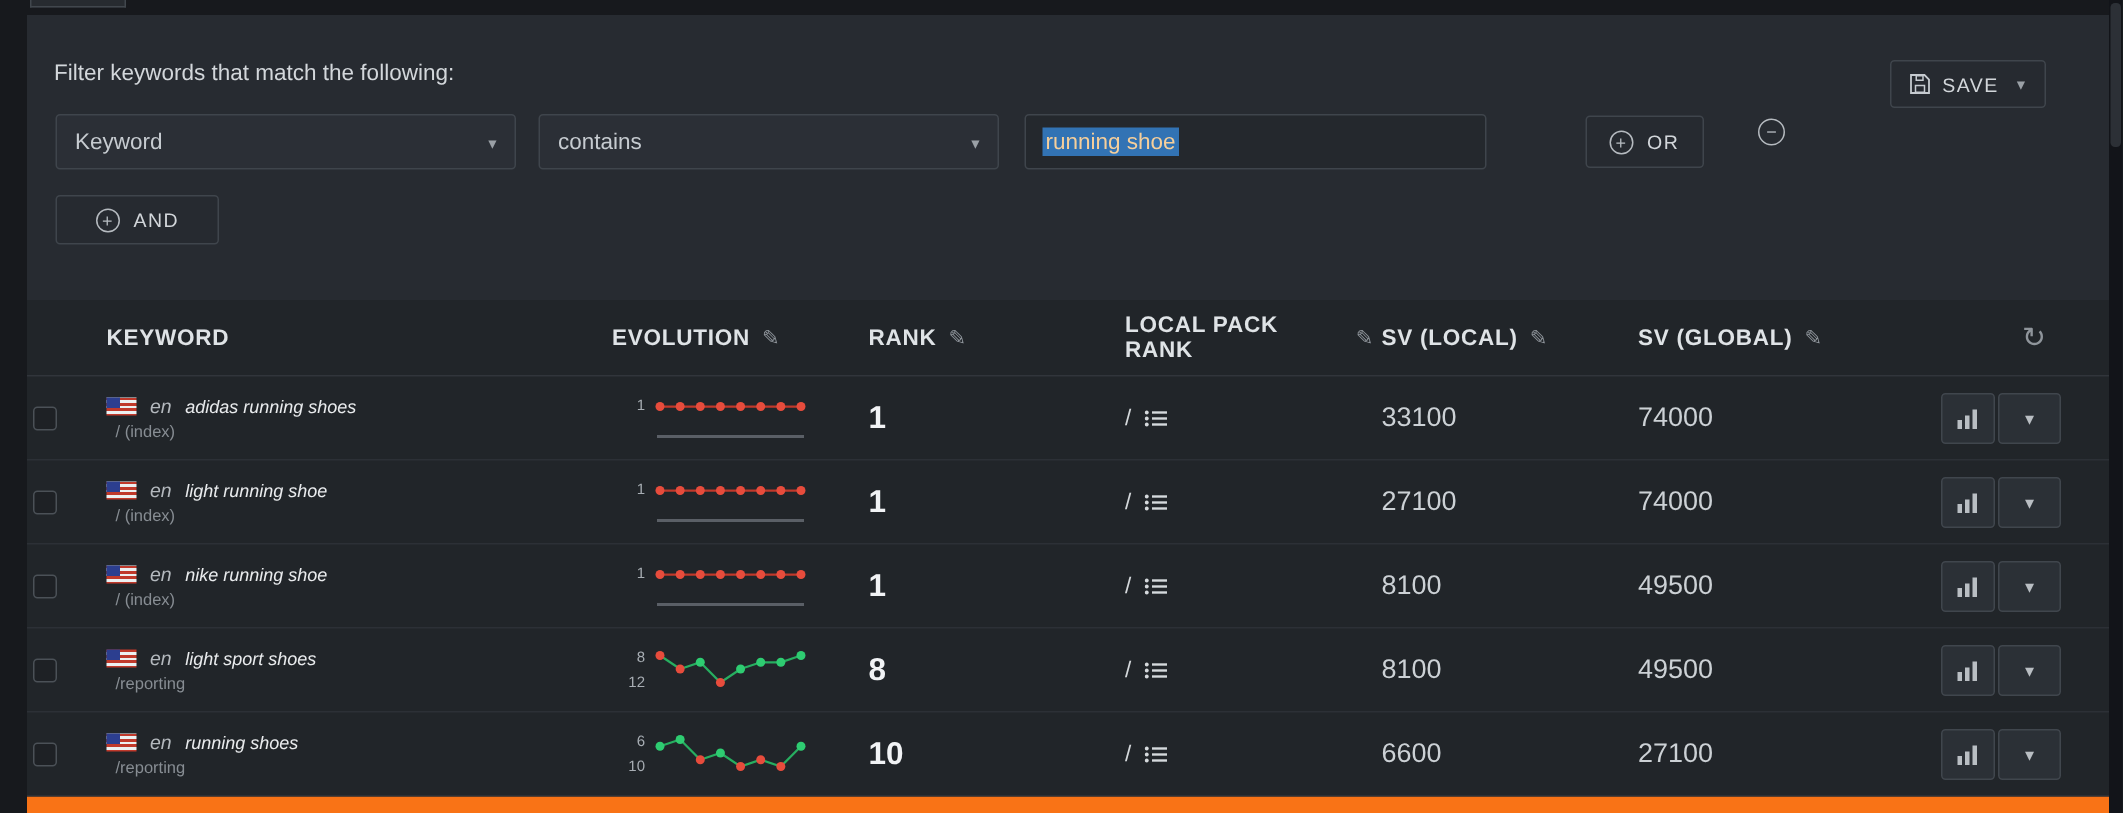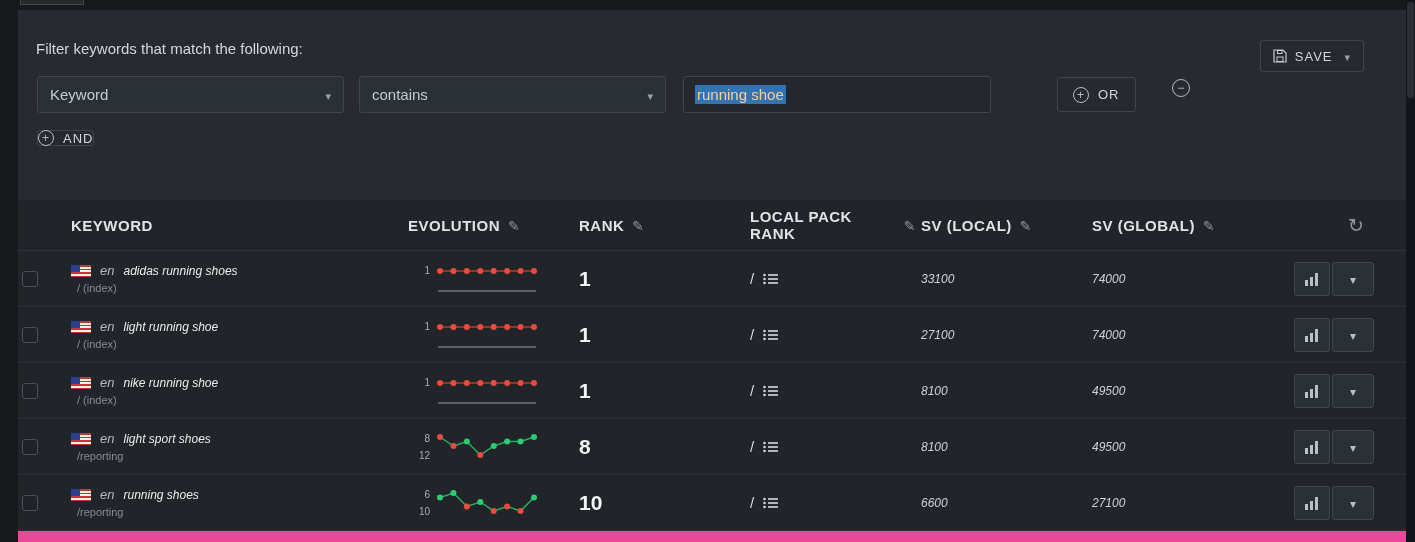--- a/index.html
+++ b/index.html
@@ -6,21 +6,21 @@
   html,body { width:1415px; height:542px; overflow:hidden; }
   body { font-family:"Liberation Sans","DejaVu Sans",sans-serif; background:#17191d; color:#c9ced3; }
   .screen { position:relative; width:1415px; height:542px; background:#17191d; }
 
   .top-tab { position:absolute; left:20px; top:0; width:64px; height:5px;
     background:#272b30; border:1px solid #41474d; border-top:none; }
 
   .scrollbar-track { position:absolute; right:0; top:0; width:9px; height:542px; background:#121419; }
   .scrollbar-thumb { position:absolute; right:1px; top:2px; width:7px; height:96px; background:#2c3036; border-radius:3px; }
 
-  .panel { position:absolute; left:18px; top:10px; width:1388px; height:532px; background:#ec4899; }
+  .panel { position:absolute; left:18px; top:10px; width:1388px; height:532px; background:#f97316; }
 
   
   .filter-section { position:relative; height:190px; background:#272b31; }
   .filter-title { position:absolute; left:18px; top:30px; font-size:15px; color:#d3d7db; }
 
   .select-box, .text-input {
     position:absolute; top:66px; height:37px; border:1px solid #3f454c; border-radius:3px;
     background:#2b2f36; display:flex; align-items:center; font-size:15px; color:#c6cbd0;
   }
   .select-box { justify-content:space-between; padding:0 12px; }
@@ -29,21 +29,21 @@
   .text-input { left:665px; width:308px; background:#24282d; padding:0 11px; }
   .selection { background:#3273b4; color:#f6cf9b; padding:1px 2px; }
 
   .caret { display:inline-block; line-height:1; }
   .caret::after { content:"▾"; font-size:11px; color:#9aa0a6; }
 
   .btn { display:inline-flex; align-items:center; gap:9px; background:#262a30;
     border:1px solid #3f454c; border-radius:3px; color:#d2d6da; font-size:13px;
     letter-spacing:1px; cursor:pointer; }
   .or-button { position:absolute; left:1039px; top:67px; height:35px; padding:0 15px; }
-  .and-button { position:absolute; left:19px; top:120px; height:16px; padding:0 0; }
+  .and-button { position:absolute; left:19px; top:120px; height:33px; padding:0 26px; }
   .save-button { position:absolute; top:30px; right:42px; height:32px; padding:0 12px; gap:8px;align-items:center; }
 
   .plus-circle, .minus-circle { display:inline-flex; width:16px; height:16px; border-radius:50%;
     border:1px solid #b6bbc0; align-items:center; justify-content:center; color:#b6bbc0; flex:0 0 auto; }
   .plus-circle::after { content:"+"; font-size:12px; line-height:1; }
   .minus-circle { position:absolute; left:1154px; top:69px; width:18px; height:18px; }
   .minus-circle::after { content:"−"; font-size:12px; line-height:1; }
 
   .save-caret { margin-left:4px; }
 
@@ -76,21 +76,21 @@
   .evo-labels { display:flex; flex-direction:column; justify-content:space-between; height:30px;
     width:22px; text-align:right; font-size:10px; color:#a7adb3; padding:1px 0; }
   .evo-labels span { display:block; }
   .sparkline { width:104px; height:30px; margin-left:5px; }
 
   .rank-cell { font-size:21px; font-weight:700; color:#f1f3f5; }
 
   .lpr-cell { display:flex; align-items:center; gap:9px; font-size:15px; color:#d5d9dc; }
   .list-icon { display:inline-flex; }
 
-  .sv-cell { font-size:12px; color:#ccd1d5;font-style:italic; }
+  .sv-cell { font-size:18px; color:#ccd1d5; }
 
   .actions-cell { display:flex; justify-content:flex-end; gap:2px; padding-right:32px; }
   .row-btn { height:34px; background:#2b3036; border:1px solid #40464d; border-radius:3px;
     display:inline-flex; align-items:center; justify-content:center; cursor:pointer; }
   .chart-btn { width:36px; }
   .caret-btn { width:42px; }
   .caret-btn .caret::after { color:#b9bec3; font-size:12px; }
 </style>
 </head>
 <body>

